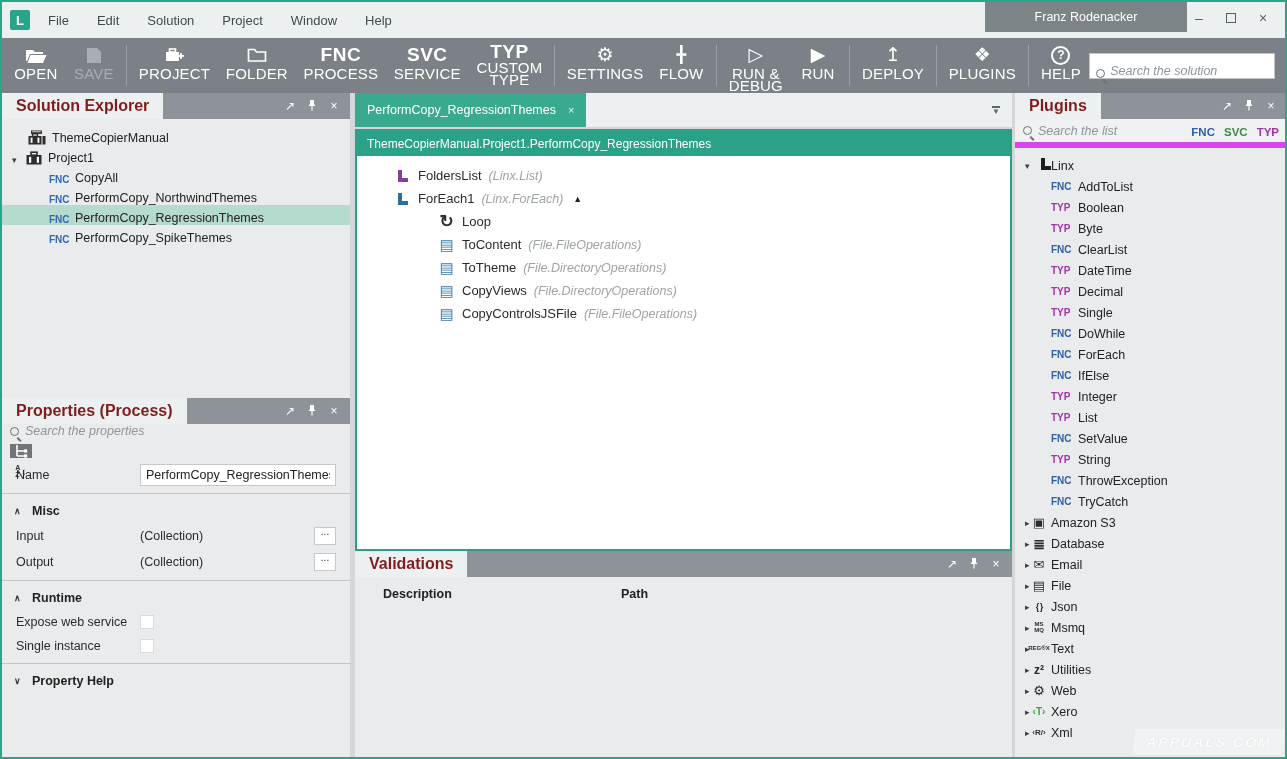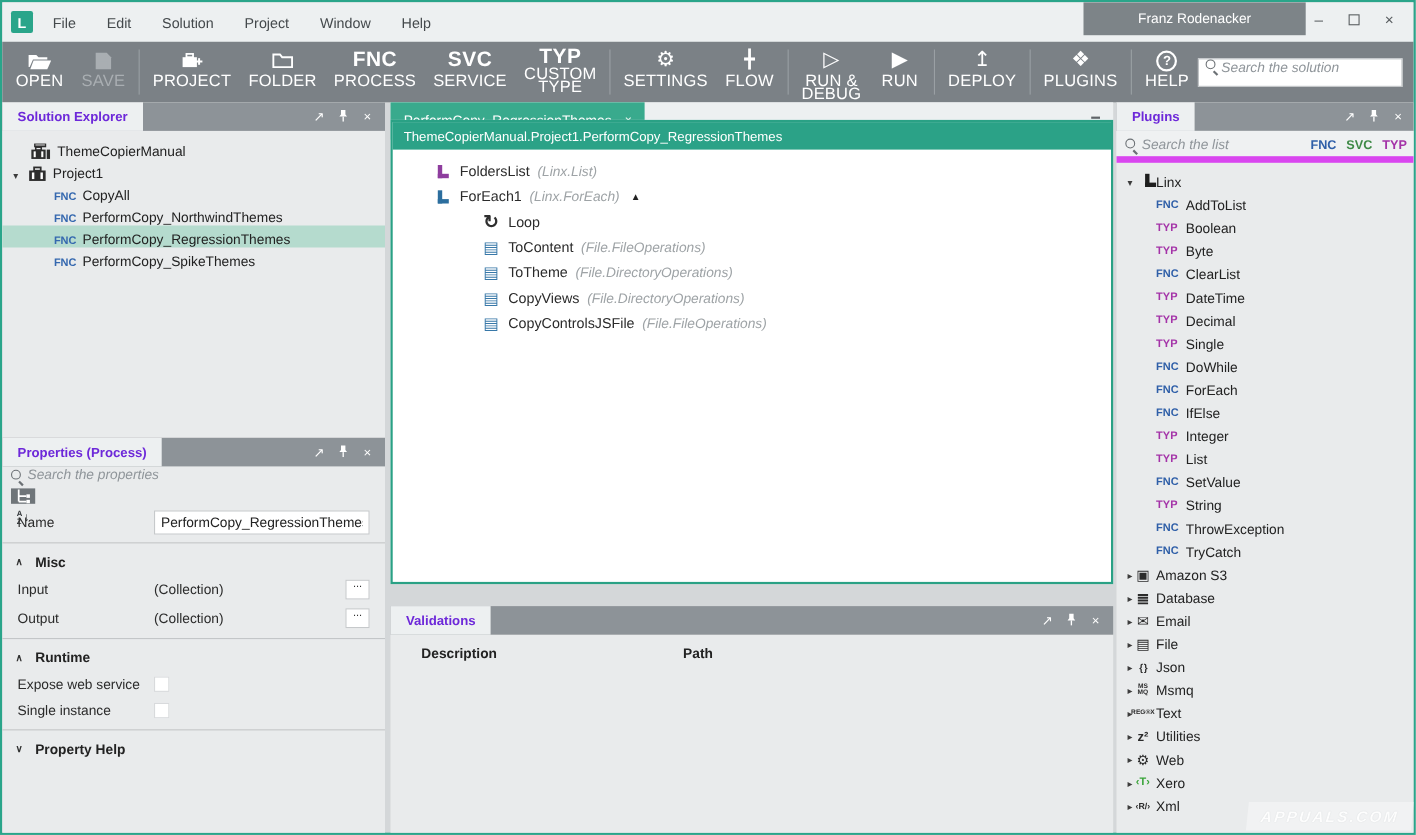--- a/index.html
+++ b/index.html
@@ -29,32 +29,32 @@
           min-width:54px; color:#fff; }
   .tbtn .ticon { height:24px; display:flex; align-items:center; justify-content:center; font-size:19px; line-height:24px; }
   .tbtn .tlabel { font-size:15px; letter-spacing:.2px; text-align:center; line-height:12px; margin-top:1px; white-space:pre-line; }
   .tbtn.disabled { color:#A9AEB2; }
   .tbtn.disabled svg path, .tbtn.disabled svg rect { fill:#A9AEB2; }
   .ticon-text { font-size:12px; font-weight:bold; letter-spacing:.5px; }
   .tsep { width:1px; background:#9AA0A4; margin:7px 4px; }
   .help-circle { width:19px; height:19px; border:2px solid #fff; border-radius:50%; font-size:12px; font-weight:bold;
                  display:flex; align-items:center; justify-content:center; }
   #toolbar-search { margin-left:auto; margin-right:10px; align-self:center; width:192px; height:26px; background:#fff;
-                    border:1px solid #BFC3C5; display:flex; align-items:flex-start; padding:0 6px; gap:5px; }
+                    border:1px solid #BFC3C5; display:flex; align-items:flex-end; padding:0 6px; gap:5px; }
   .lens { width:9px; height:9px; border:1.6px solid #6c7175; border-radius:50%; position:relative; flex:0 0 auto; }
   .lens::after { content:""; position:absolute; width:5px; height:1.6px; background:#6c7175;
                  transform:rotate(45deg); left:7px; top:9px; transform-origin:0 0; }
   .searchbox input { border:none; outline:none; width:100%; font-family:"Liberation Sans",sans-serif;
                      font-size:12.5px; font-style:italic; color:#555; background:transparent; }
   .searchbox input::placeholder { color:#8F959A; font-style:italic; }
 
   
   .panel { background:#E9EBEC; }
   .panel-head { height:26px; background:#8D9398; display:flex; align-items:stretch; }
-  .panel-tab { background:#EDF0F1; color:#6d28d9; font-weight:bold; font-size:12px;
+  .panel-tab { background:#EDF0F1; color:#7f1d1d; font-weight:bold; font-size:16px;
                display:flex; align-items:center; padding:0 14px; }
   .panel-icons { margin-left:auto; display:flex; align-items:center; gap:4px; padding-right:7px; }
   .phicon { color:#fff; font-size:12px; width:18px; text-align:center; }
 
   
   #solution-explorer { left:0; top:91px; width:348px; height:305px; }
   .tree { padding-top:6px; }
   .se-row { height:20px; display:flex; align-items:flex-end; font-size:12.5px; color:#222; padding-left:10px; }
   .se-row .exp { width:14px; font-size:9px; color:#3c3c3c; }
   .kind-label { font-size:10px; font-weight:bold; color:#3568AF; width:26px; flex:0 0 auto; }
@@ -83,21 +83,21 @@
   .checkbox { width:14px; height:14px; background:#fff; border:1px solid #D8DADC; display:inline-block; }
   .prop-check .plabel { width:124px; }
 
   
   #tabstrip { left:353px; top:91px; width:657px; height:34px; background:#EDF0F1; display:flex; align-items:stretch; }
   #doc-tab { background:#39AA8D; color:#fff; display:flex; align-items:center; padding:0 12px; gap:12px; font-size:12.5px; }
   #doc-tab .tabx { font-size:11px; color:#E8F5F0; }
   #tab-dd { margin-left:auto; align-self:center; margin-right:12px; display:flex; flex-direction:column; align-items:center; color:#5F6468; }
   #tab-dd .bar { width:8px; height:2px; background:#5F6468; margin-bottom:1px; }
   #tab-dd .tri { font-size:8px; line-height:6px; }
-  #document { left:353px; top:107px; width:657px; height:422px; border:2px solid #2AA185; background:#fff; }
+  #document { left:353px; top:127px; width:657px; height:422px; border:2px solid #2AA185; background:#fff; }
   #breadcrumb { height:25px; background:#2BA287; color:#fff; font-size:12px; display:flex; align-items:center; padding:0 10px; }
   #flow-tree { padding-top:8px; }
   .node { height:23px; display:flex; align-items:center; font-size:13px; color:#2b2b2b; }
   .node .ntype { font-style:italic; color:#9EA3A6; font-size:12.5px; margin-left:7px; }
   .node .nmark { font-size:9px; color:#222; margin-left:10px; }
   .ind-1 { padding-left:38px; }
   .ind-2 { padding-left:82px; }
   .nico { margin-right:8px; display:inline-flex; align-items:center; justify-content:center; width:15px; }
   .lshape { width:10px; height:12px; border-left:4px solid #555; border-bottom:4px solid #555; display:inline-block; }
   .ic-l-purple .lshape { border-color:#8E3D9E; }

